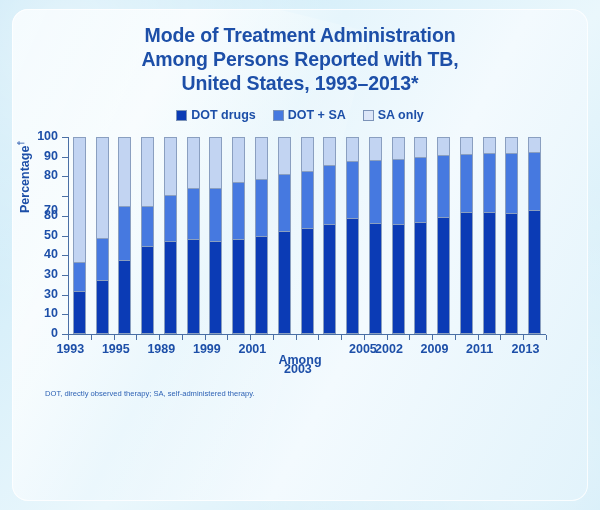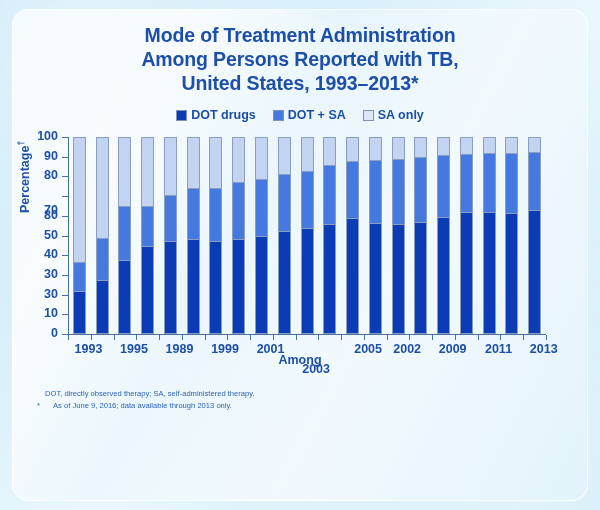--- a/index.html
+++ b/index.html
@@ -56,21 +56,21 @@
   .ytick{
     position:absolute;width:42px;text-align:right;
     color:#1d4fa8;font-weight:bold;font-size:12.5px;
     left:4px;margin-top:-8px;
   }
   .ytickmark{position:absolute;left:50px;width:6px;height:1px;background:#4a6fa5;}
   .yaxisline{position:absolute;left:56px;top:16px;width:1px;height:198px;background:#4a6fa5;}
   .xaxisline{position:absolute;left:56px;top:213px;width:478px;height:1px;background:#4a6fa5;}
   .xtickmark{position:absolute;top:214px;width:1px;height:5px;background:#4a6fa5;}
   .xtick{
-    position:absolute;top:221px;width:46px;margin-left:-23px;text-align:right;
+    position:absolute;top:221px;width:46px;margin-left:-23px;text-align:left;
     color:#1d4fa8;font-weight:bold;font-size:12.5px;
   }
   .bar{position:absolute;bottom:0;width:13px;}
   .barsLayer{position:absolute;left:56px;top:16px;width:478px;height:197px;}
   .seg{position:absolute;width:100%;box-sizing:border-box;border:1px solid #8a9fc0;border-bottom:none;}
   .seg.bottom{border-bottom:1px solid #8a9fc0;}
   .footnotes{
     position:absolute;left:33px;top:379px;width:520px;
     color:#2f63b5;font-size:7.6px;line-height:11.6px;
   }
@@ -159,21 +159,21 @@
           <div class="xtickmark" style="left: 466px;"></div>
           <div class="xtickmark" style="left: 488px;"></div>
           <div class="xtickmark" style="left: 511px;"></div>
           <div class="xtickmark" style="left: 534px;"></div>
           <div class="xtick" style="left: 67.381px;">1993</div>
           <div class="xtick" style="left: 112.905px;">1995</div>
           <div class="xtick" style="left: 158.429px;">1989</div>
           <div class="xtick" style="left: 203.952px;">1999</div>
           <div class="xtick" style="left: 249.476px;">2001</div>
           <div class="xtick" style="left: 295px; margin-top: 20px;">2003</div>
-          <div class="xtick" style="left: 347px;">2005</div>
+          <div class="xtick" style="left: 360px;">2005</div>
           <div class="xtick" style="left: 386.048px;">2002</div>
           <div class="xtick" style="left: 431.571px;">2009</div>
           <div class="xtick" style="left: 477.095px;">2011</div>
           <div class="xtick" style="left: 522.619px;">2013</div>
         </div>
 
       <div class="barsLayer" id="bars">
           <div class="bar" style="left: 4.88095px; height: 197px;">
             <div class="seg bottom" style="background: rgb(11, 59, 181); bottom: 0px; height: 43.34px;"></div>
             <div class="seg" style="background: rgb(70, 121, 224); bottom: 43.34px; height: 28.565px;"></div>
@@ -277,17 +277,16 @@
           <div class="bar" style="left: 460.119px; height: 197px;">
             <div class="seg bottom" style="background: rgb(11, 59, 181); bottom: 0px; height: 124.11px;"></div>
             <div class="seg" style="background: rgb(70, 121, 224); bottom: 124.11px; height: 58.115px;"></div>
             <div class="seg" style="background: rgb(194, 212, 242); bottom: 182.225px; height: 14.775px;"></div>
           </div>
         </div>
     </div>
 
     <div class="footnotes">
       <span class="fn">DOT, directly observed therapy; SA, self-administered therapy.</span>
-      <span class="fn indent"><span class="mk">*</span><span>As of June 9, 2016; data available through 2013 only.</span></span>
     </div>
 
   </div>
 </div>
 
 </body></html>

